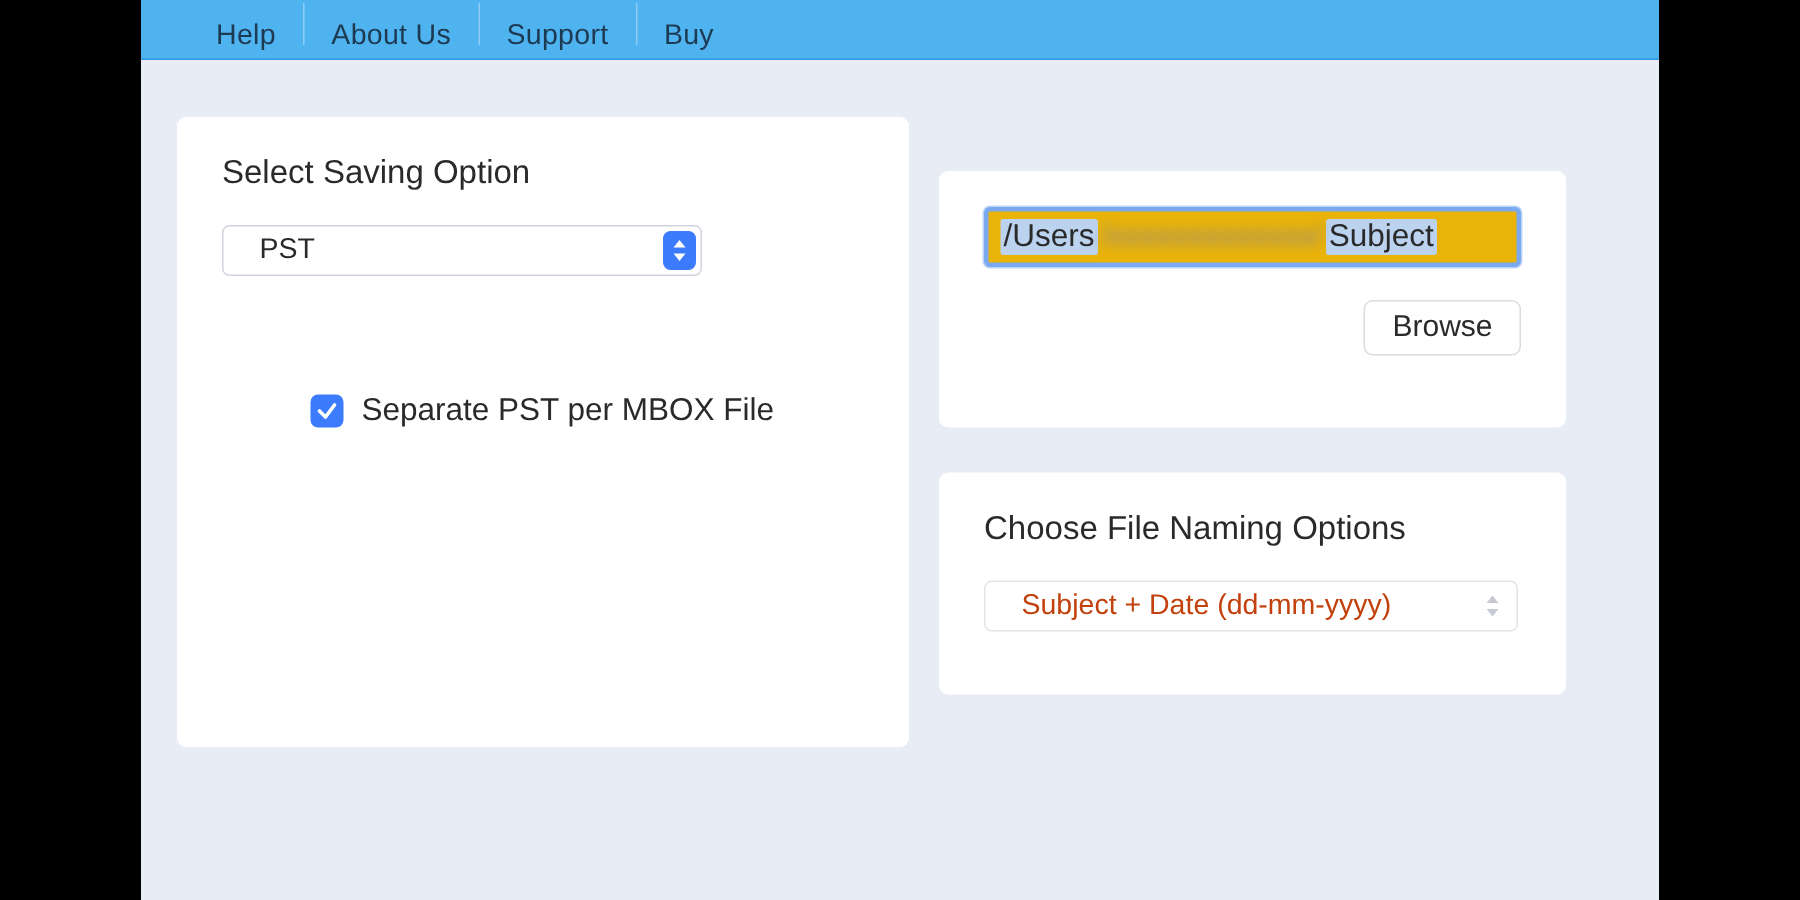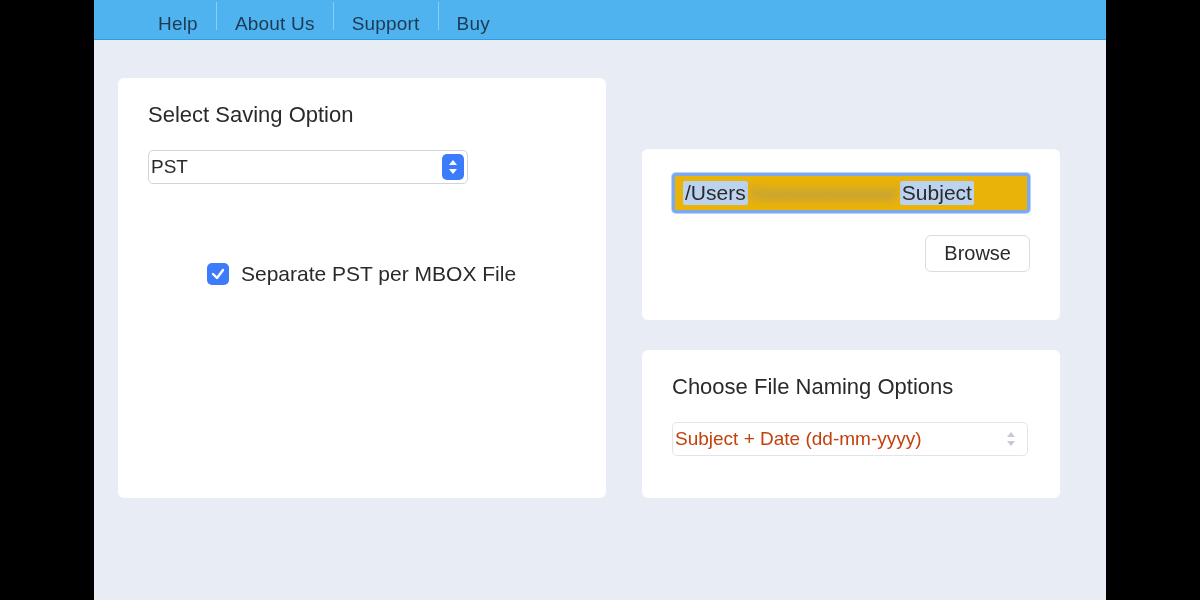--- a/index.html
+++ b/index.html
@@ -16,21 +16,21 @@
       top: 0;
       width: 1012px;
       height: 600px;
       background: #e8edf5;
     }
     .toolbar {
       background: #4fb3f0;
       height: 40px;
       display: flex;
       align-items: flex-end;
-      padding: 0 30px 4px 46px;
+      padding: 0 30px 4px 32px;
       border-bottom: 1px solid #2f9be0;
     }
     .toolbar-item {
       display: flex;
       flex-direction: column;
       align-items: center;
       justify-content: flex-end;
       padding: 0 18px;
       height: 100%;
       cursor: pointer;
@@ -54,22 +54,22 @@
     }
     .page-heading {
       font-size: 23px;
       font-weight: 400;
       color: #2a2a2a;
       margin-bottom: 22px;
       letter-spacing: 0.2px;
     }
     .panels-row {
       display: flex;
-      gap: 36px;
-      align-items: flex-end;
+      gap: 20px;
+      align-items: center;
     }
     .left-col { display: flex; flex-direction: column; gap: 24px; }
     .right-col { display: flex; flex-direction: column; gap: 30px; }
     .card {
       background: #fff;
       border-radius: 6px;
       padding: 24px 30px 28px 30px;
     }
     .card-a { width: 488px; min-height: 420px; }
     .card-b { width: 418px; padding-bottom: 48px; }
@@ -82,21 +82,21 @@
     }
     .select-wrap {
       position: relative;
       width: 320px;
     }
     .select {
       width: 100%;
       height: 34px;
       border: 1px solid #cfd4de;
       border-radius: 5px;
-      padding: 0 40px 0 2px;
+      padding: 0 40px 0 24px;
       font-size: 19px;
       color: #2a2a2a;
       background: #fff;
       display: flex;
       align-items: center;
       cursor: pointer;
     }
     .stepper {
       position: absolute;
       right: 4px;

